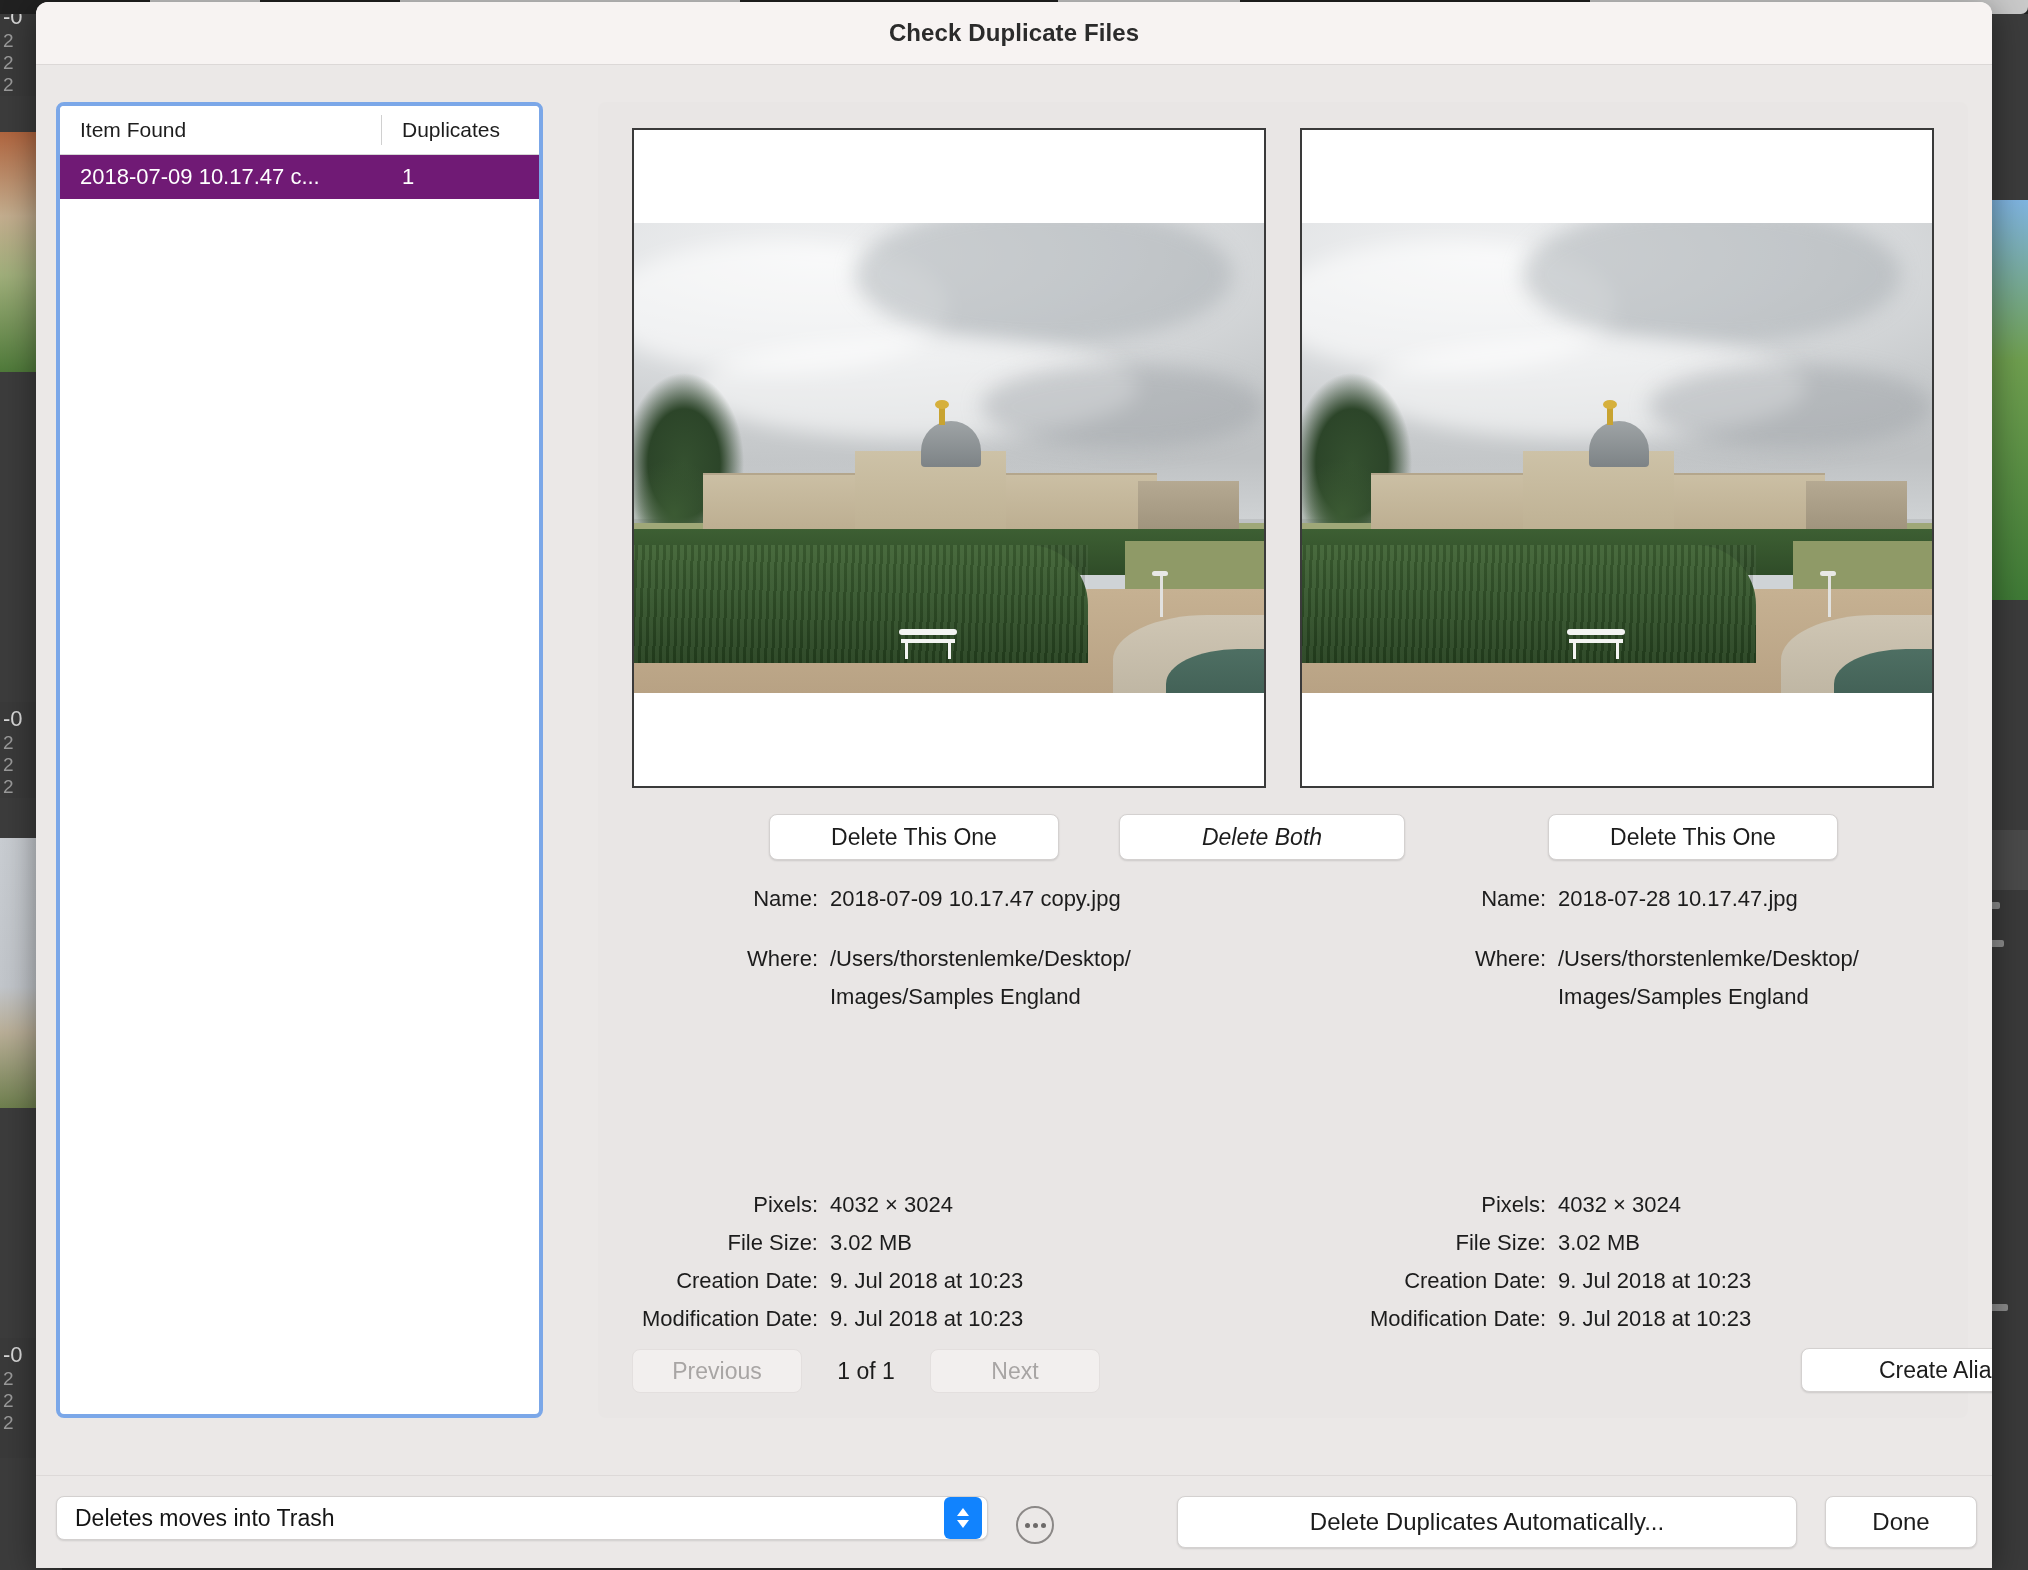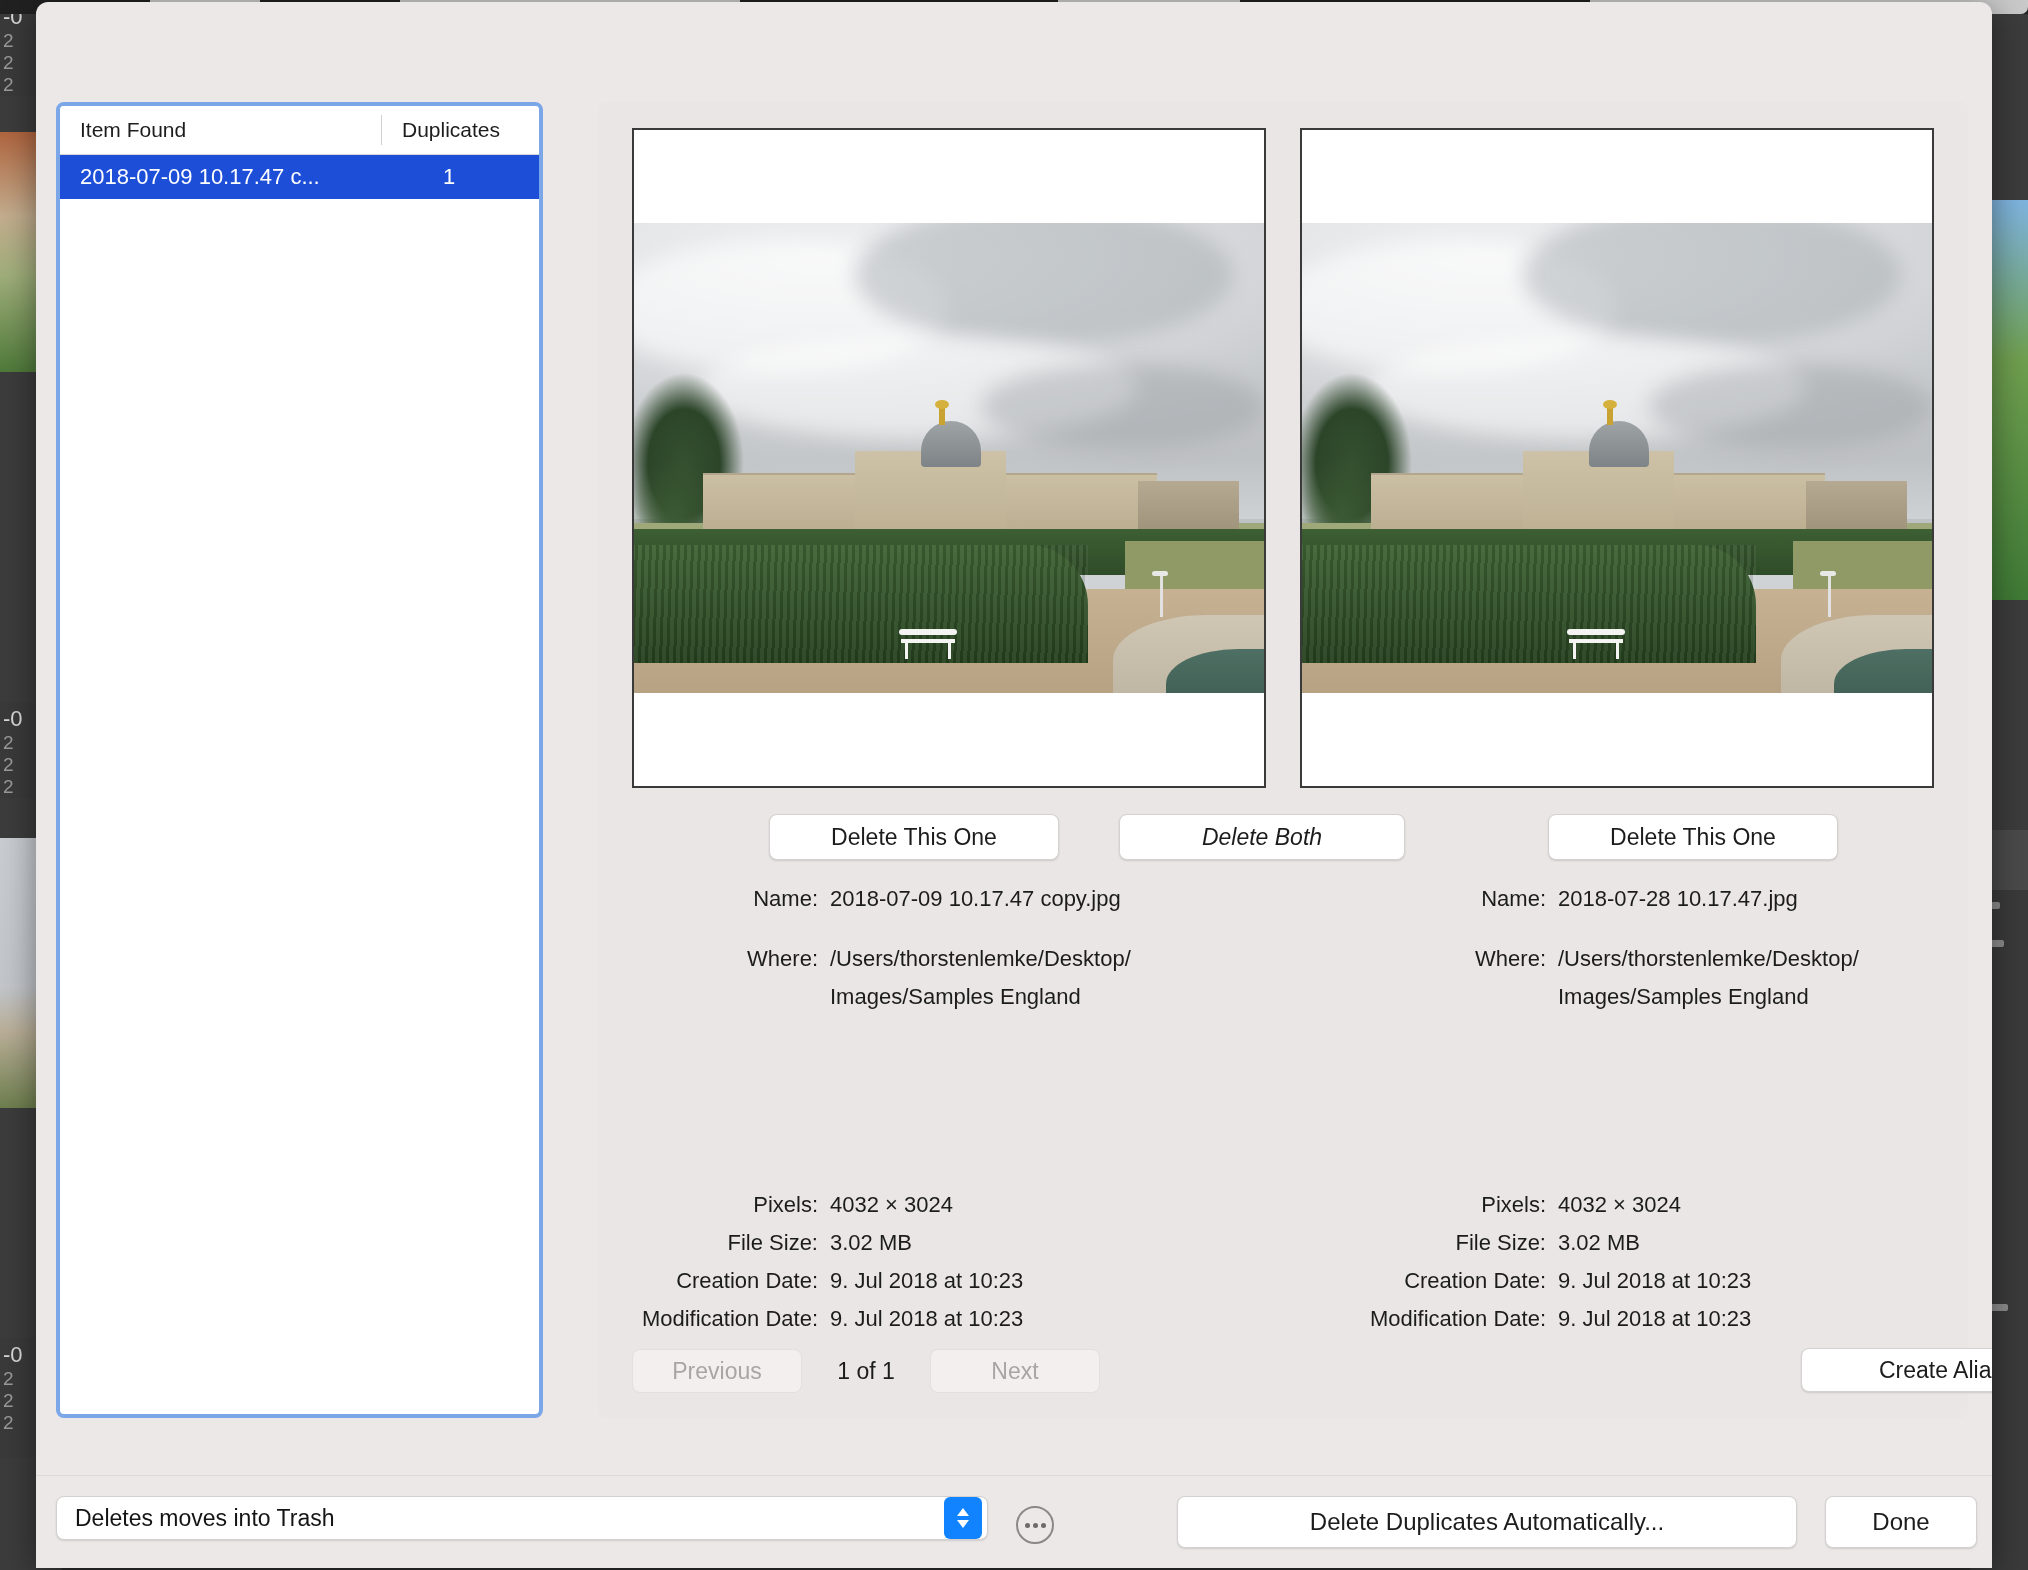--- a/index.html
+++ b/index.html
@@ -48,21 +48,21 @@
   
   .listwrap{
     position:absolute;left:20px;top:37px;width:487px;height:1316px;
     background:#fff;border:4px solid #7ba7e8;border-radius:8px;
     box-sizing:border-box;overflow:hidden;
   }
   .listhead{display:flex;height:48px;background:#fff;border-bottom:1px solid #d6d6d6;align-items:center;}
   .listhead .col{font-size:21px;color:#1d1d1d;padding-left:20px;box-sizing:border-box;}
   .listhead .col.name{width:322px;border-right:1px solid #d0d0d0;height:30px;line-height:30px;}
   .listhead .col.dups{flex:1;height:30px;line-height:30px;}
-  .row{display:flex;height:44px;align-items:center;background:#1d4ed8;color:#fff;gap:41px;}
+  .row{display:flex;height:44px;align-items:center;background:#701a75;color:#fff;}
   .row .cell{font-size:22px;padding-left:20px;box-sizing:border-box;white-space:nowrap;overflow:hidden;}
   .row .cell.name{width:322px;}
   .row .cell.dups{flex:1;}
 
   
   .detail{position:absolute;left:562px;top:37px;right:24px;height:1316px;
     background:#e9e6e5;border-radius:8px;}
 
   .thumbs{position:absolute;top:26px;left:34px;right:34px;height:660px;display:flex;justify-content:space-between;}
   .card{width:634px;height:660px;background:#fff;border:2px solid #3a3a3a;box-sizing:border-box;
@@ -207,20 +207,23 @@
         <span style="width:26px;"></span>
       <span style="width:0;"></span>
         <span style="width:0;"></span>
         <span style="width:0;"></span>
       <span style="width:30px;margin-top:300px;"></span>
     </div>
   </div>
 
   <div class="window">
 
+    <div class="titlebar">
+      <div class="title">Check Duplicate Files</div>
+    </div>
 
     <div class="body">
 
       <div class="listwrap">
         <div class="listhead">
           <div class="col name">Item Found</div>
           <div class="col dups">Duplicates</div>
         </div>
         <div class="row">
           <div class="cell name">2018-07-09 10.17.47 c...</div>

